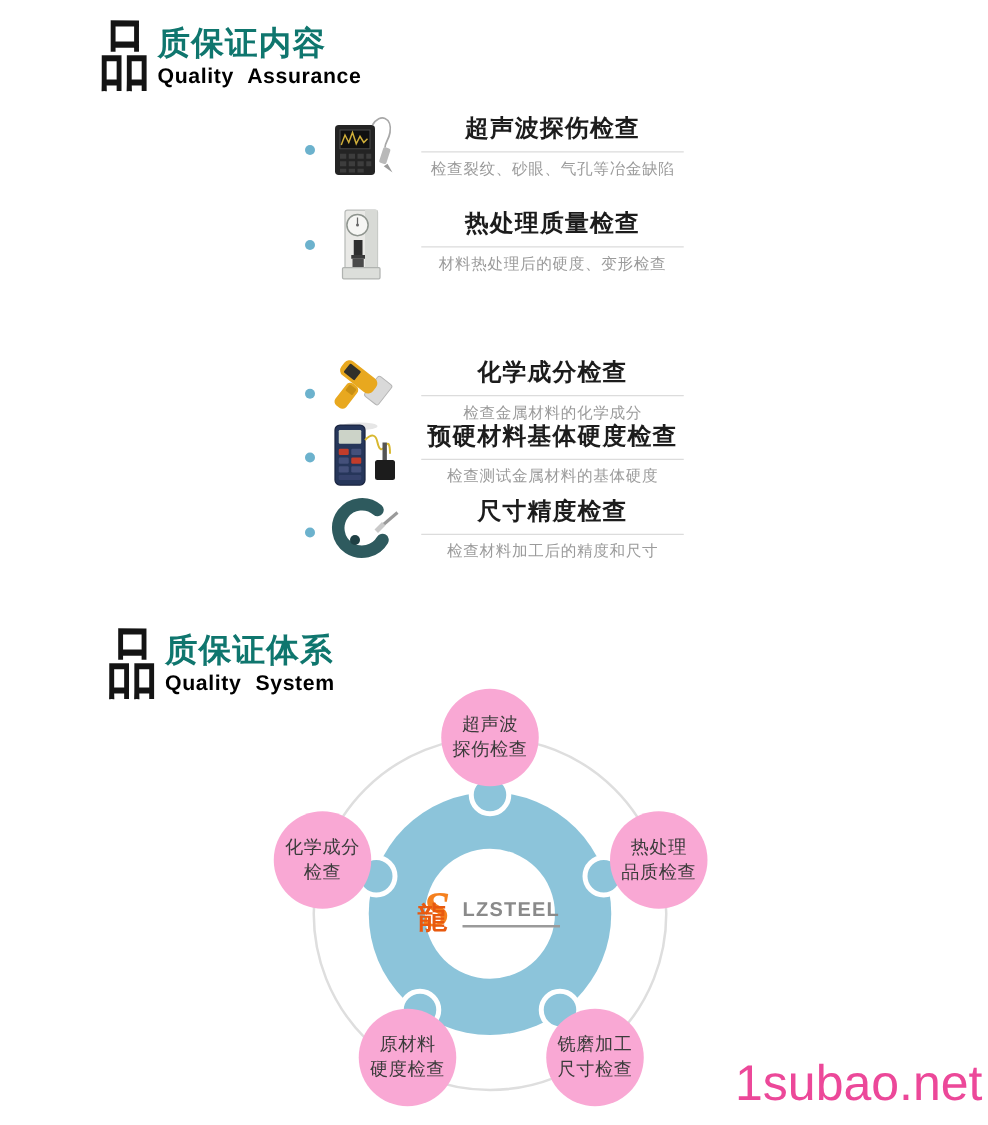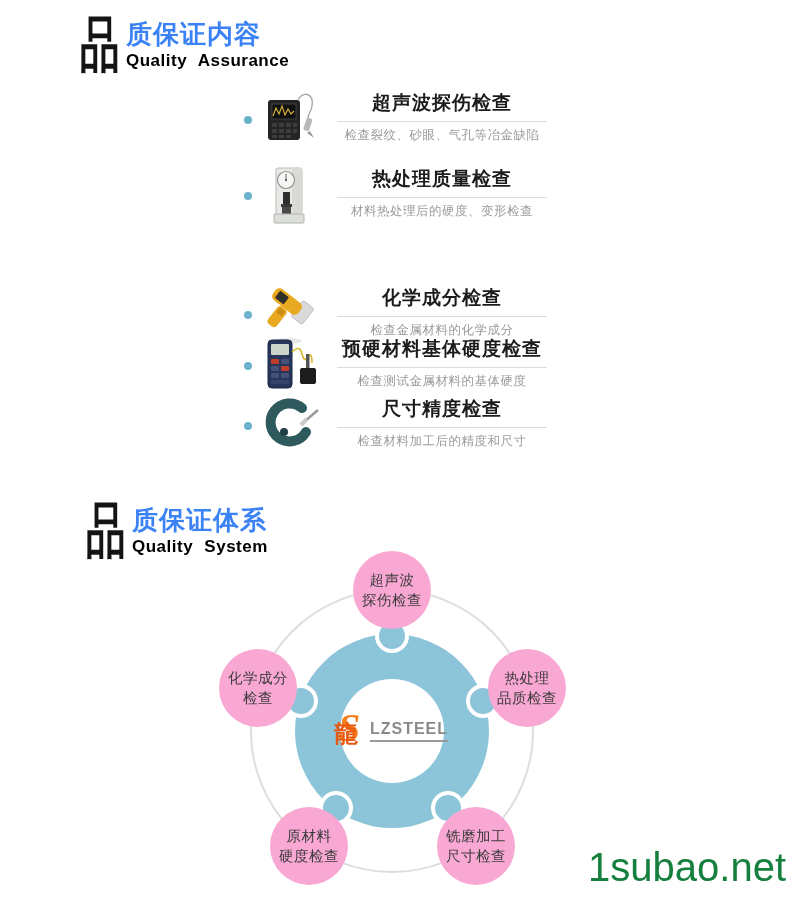--- a/index.html
+++ b/index.html
@@ -8,21 +8,21 @@
     font-family:"Liberation Sans","DejaVu Sans",sans-serif;
   }
   
   .sec-header{position:absolute;display:flex;align-items:flex-start;}
   .sec-glyph{
     font-weight:700;font-size:60px;line-height:58px;color:#141414;
     display:inline-block;transform:scaleX(.66);transform-origin:left top;
     letter-spacing:0;
   }
   .sec-texts{margin-left:-14px;padding-top:4px;}
-  .sec-title{font-size:26px;font-weight:700;color:#3b82f6;letter-spacing:1px;line-height:28px;}
+  .sec-title{font-size:26px;font-weight:700;color:#0f766e;letter-spacing:1px;line-height:28px;}
   .sec-sub{font-size:17px;font-weight:700;color:#000000;letter-spacing:.5px;margin-top:3px;word-spacing:6px;}
   
   .qa-row{position:absolute;left:0;top:0;width:790px;height:70px;}
   .qa-bullet{
     position:absolute;left:244px;top:30px;width:8px;height:8px;border-radius:50%;
     background:#6cb2cd;
   }
   .qa-icon{position:absolute;left:258px;top:0;width:66px;height:66px;}
   .qa-text{position:absolute;left:337px;top:4px;width:210px;text-align:center;}
   .qa-title{font-size:19px;font-weight:700;color:#1c1c1c;letter-spacing:1px;}
@@ -59,21 +59,21 @@
     border:4px solid #ffffff;transform:translate(-50%,-50%);box-sizing:content-box;
   }
   .satellite{
     position:absolute;width:78px;height:78px;border-radius:50%;background:#f9a8d4;
     transform:translate(-50%,-50%);display:flex;flex-direction:column;
     align-items:center;justify-content:center;font-size:14.5px;color:#3b3b3b;
     line-height:1.4;letter-spacing:.5px;text-align:center;
   }
   
   .watermark{
-    position:absolute;right:4px;top:845px;font-size:40px;color:#15803d;
+    position:absolute;right:4px;top:845px;font-size:40px;color:#ec4899;
     letter-spacing:0;
   }
 </style>
 </head>
 <body>
 
 <div class="sec-header" style="left:80px;top:16px;">
   <span class="sec-glyph">品</span>
   <span class="sec-texts">
     <div class="sec-title">质保证内容</div>
@@ -232,21 +232,21 @@
   <span>探伤检查</span>
 </div>
 <div class="satellite" style="left:527px;top:688px;">
   <span>热处理</span>
   <span>品质检查</span>
 </div>
 <div class="satellite" style="left:476px;top:846px;">
   <span>铣磨加工</span>
   <span>尺寸检查</span>
 </div>
-<div class="satellite" style="left:309px;top:846px;">
+<div class="satellite" style="left:326px;top:846px;">
   <span>原材料</span>
   <span>硬度检查</span>
 </div>
 <div class="satellite" style="left:258px;top:688px;">
   <span>化学成分</span>
   <span>检查</span>
 </div>
 
 <div class="watermark">1subao.net</div>
 

